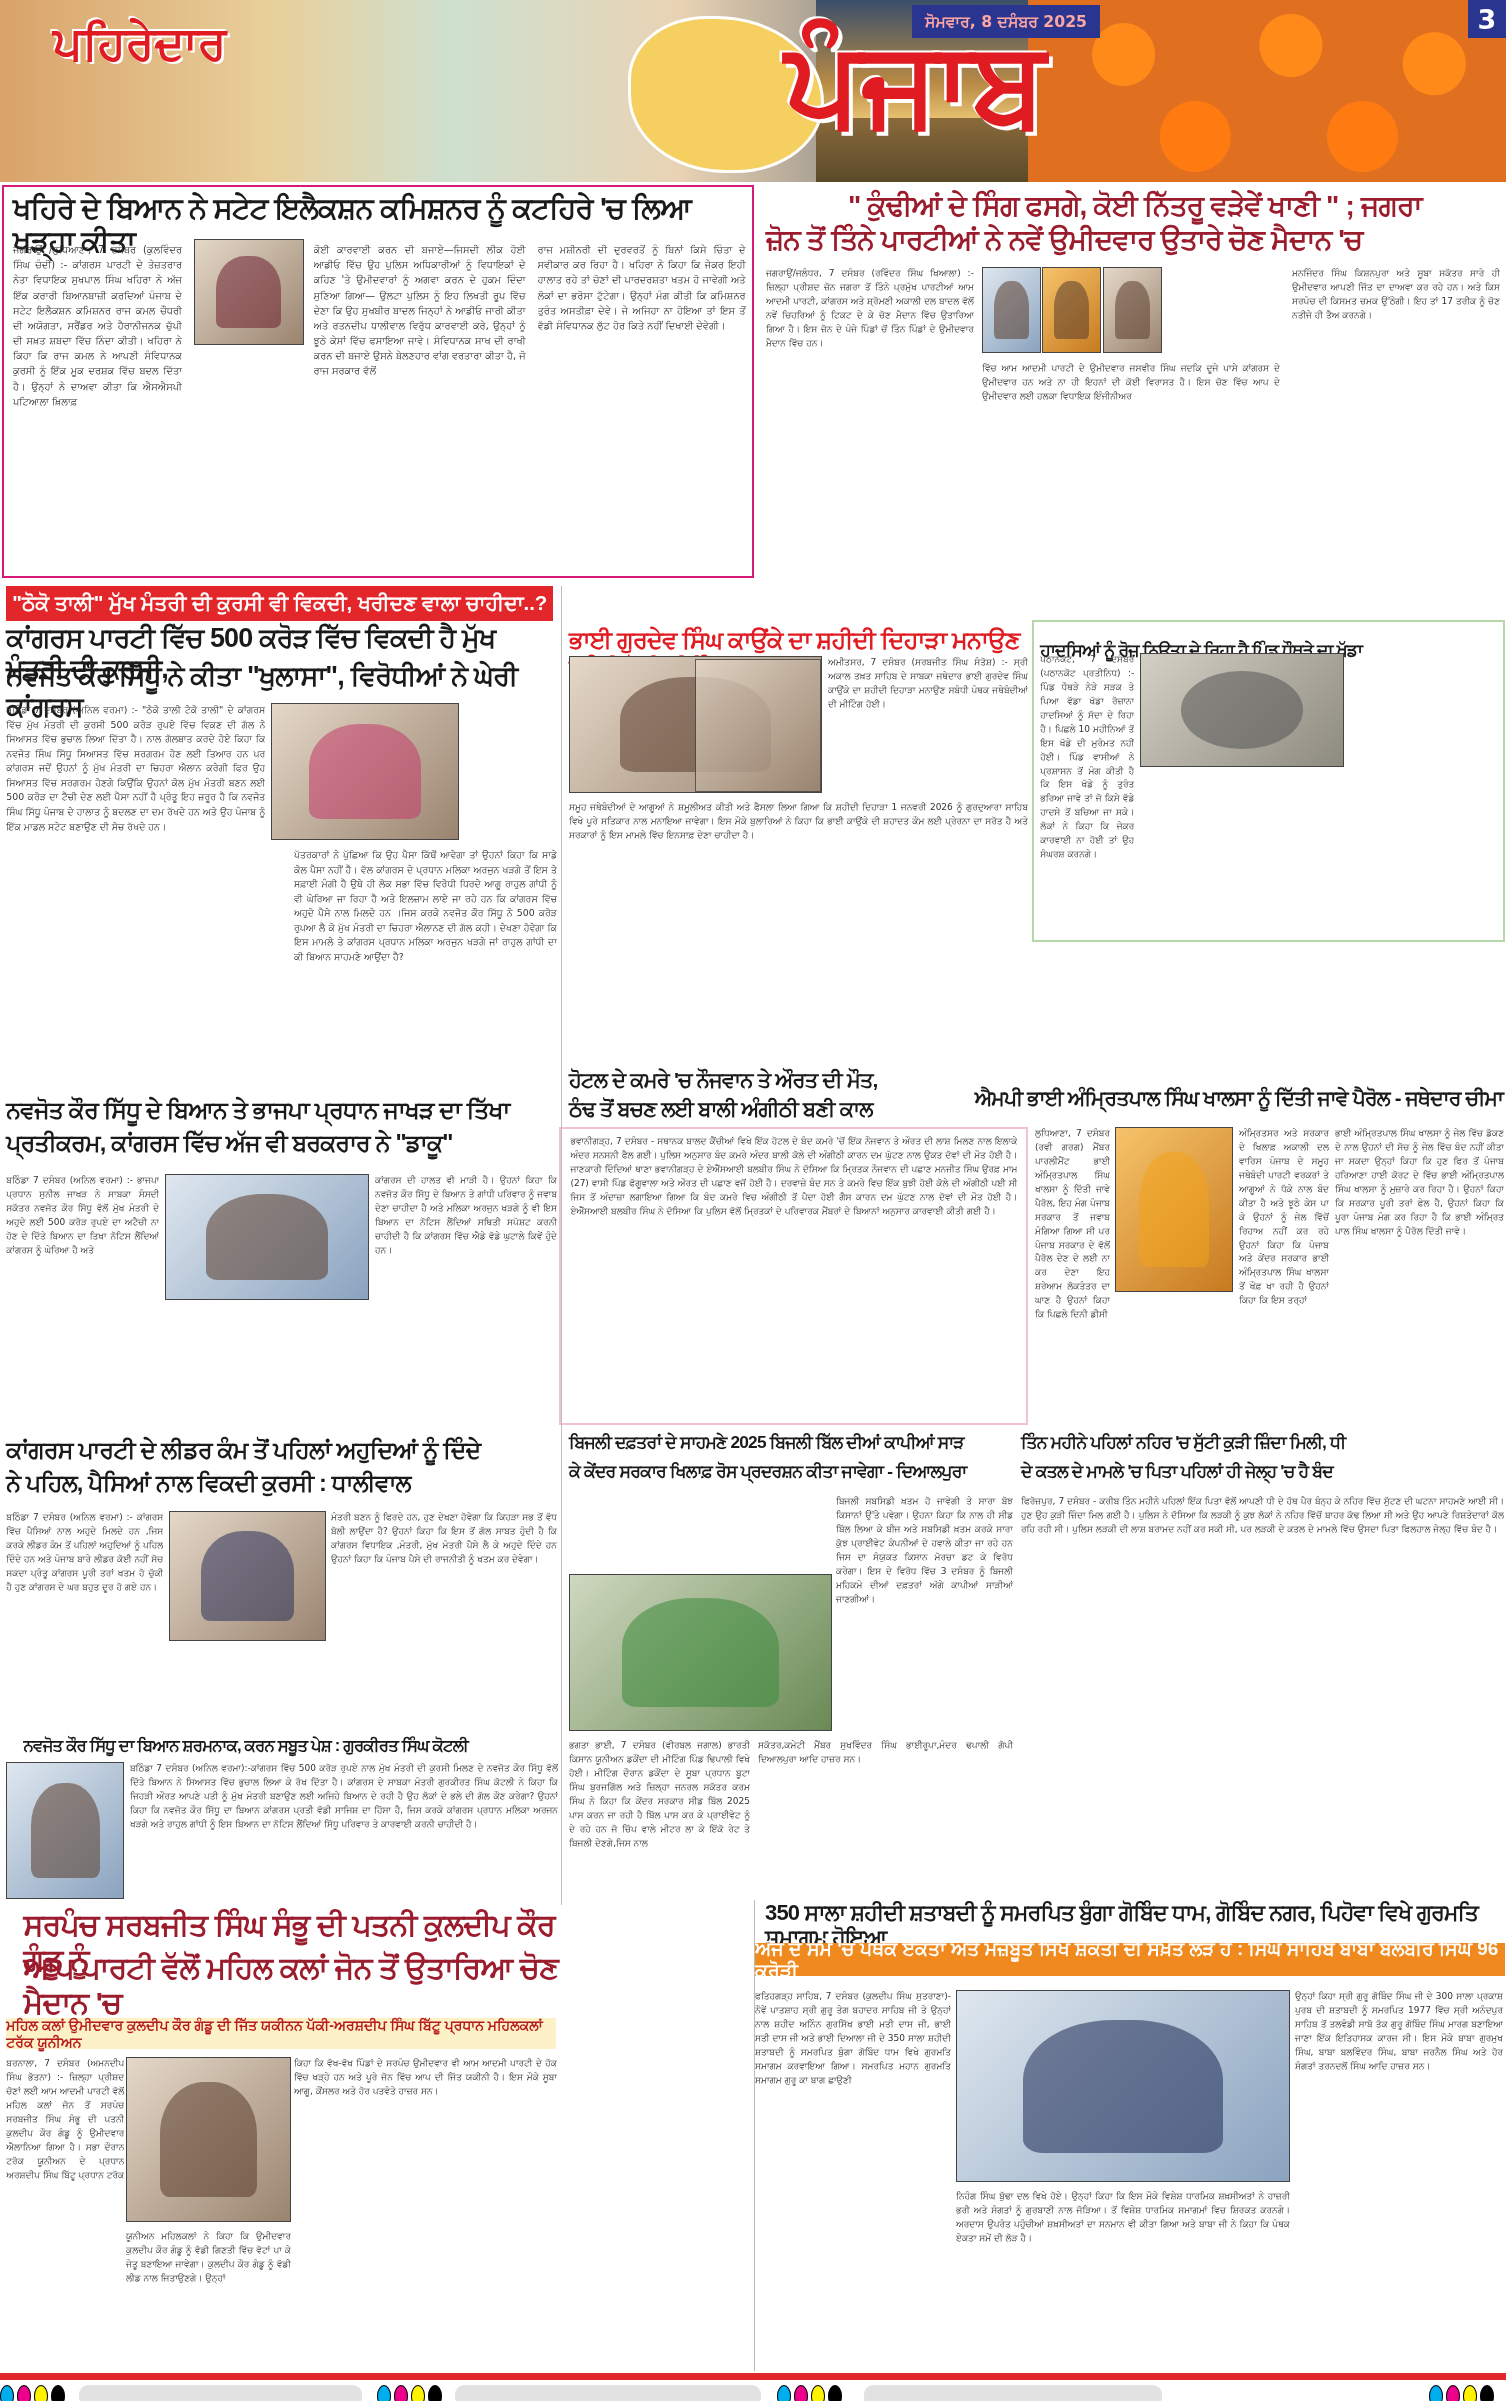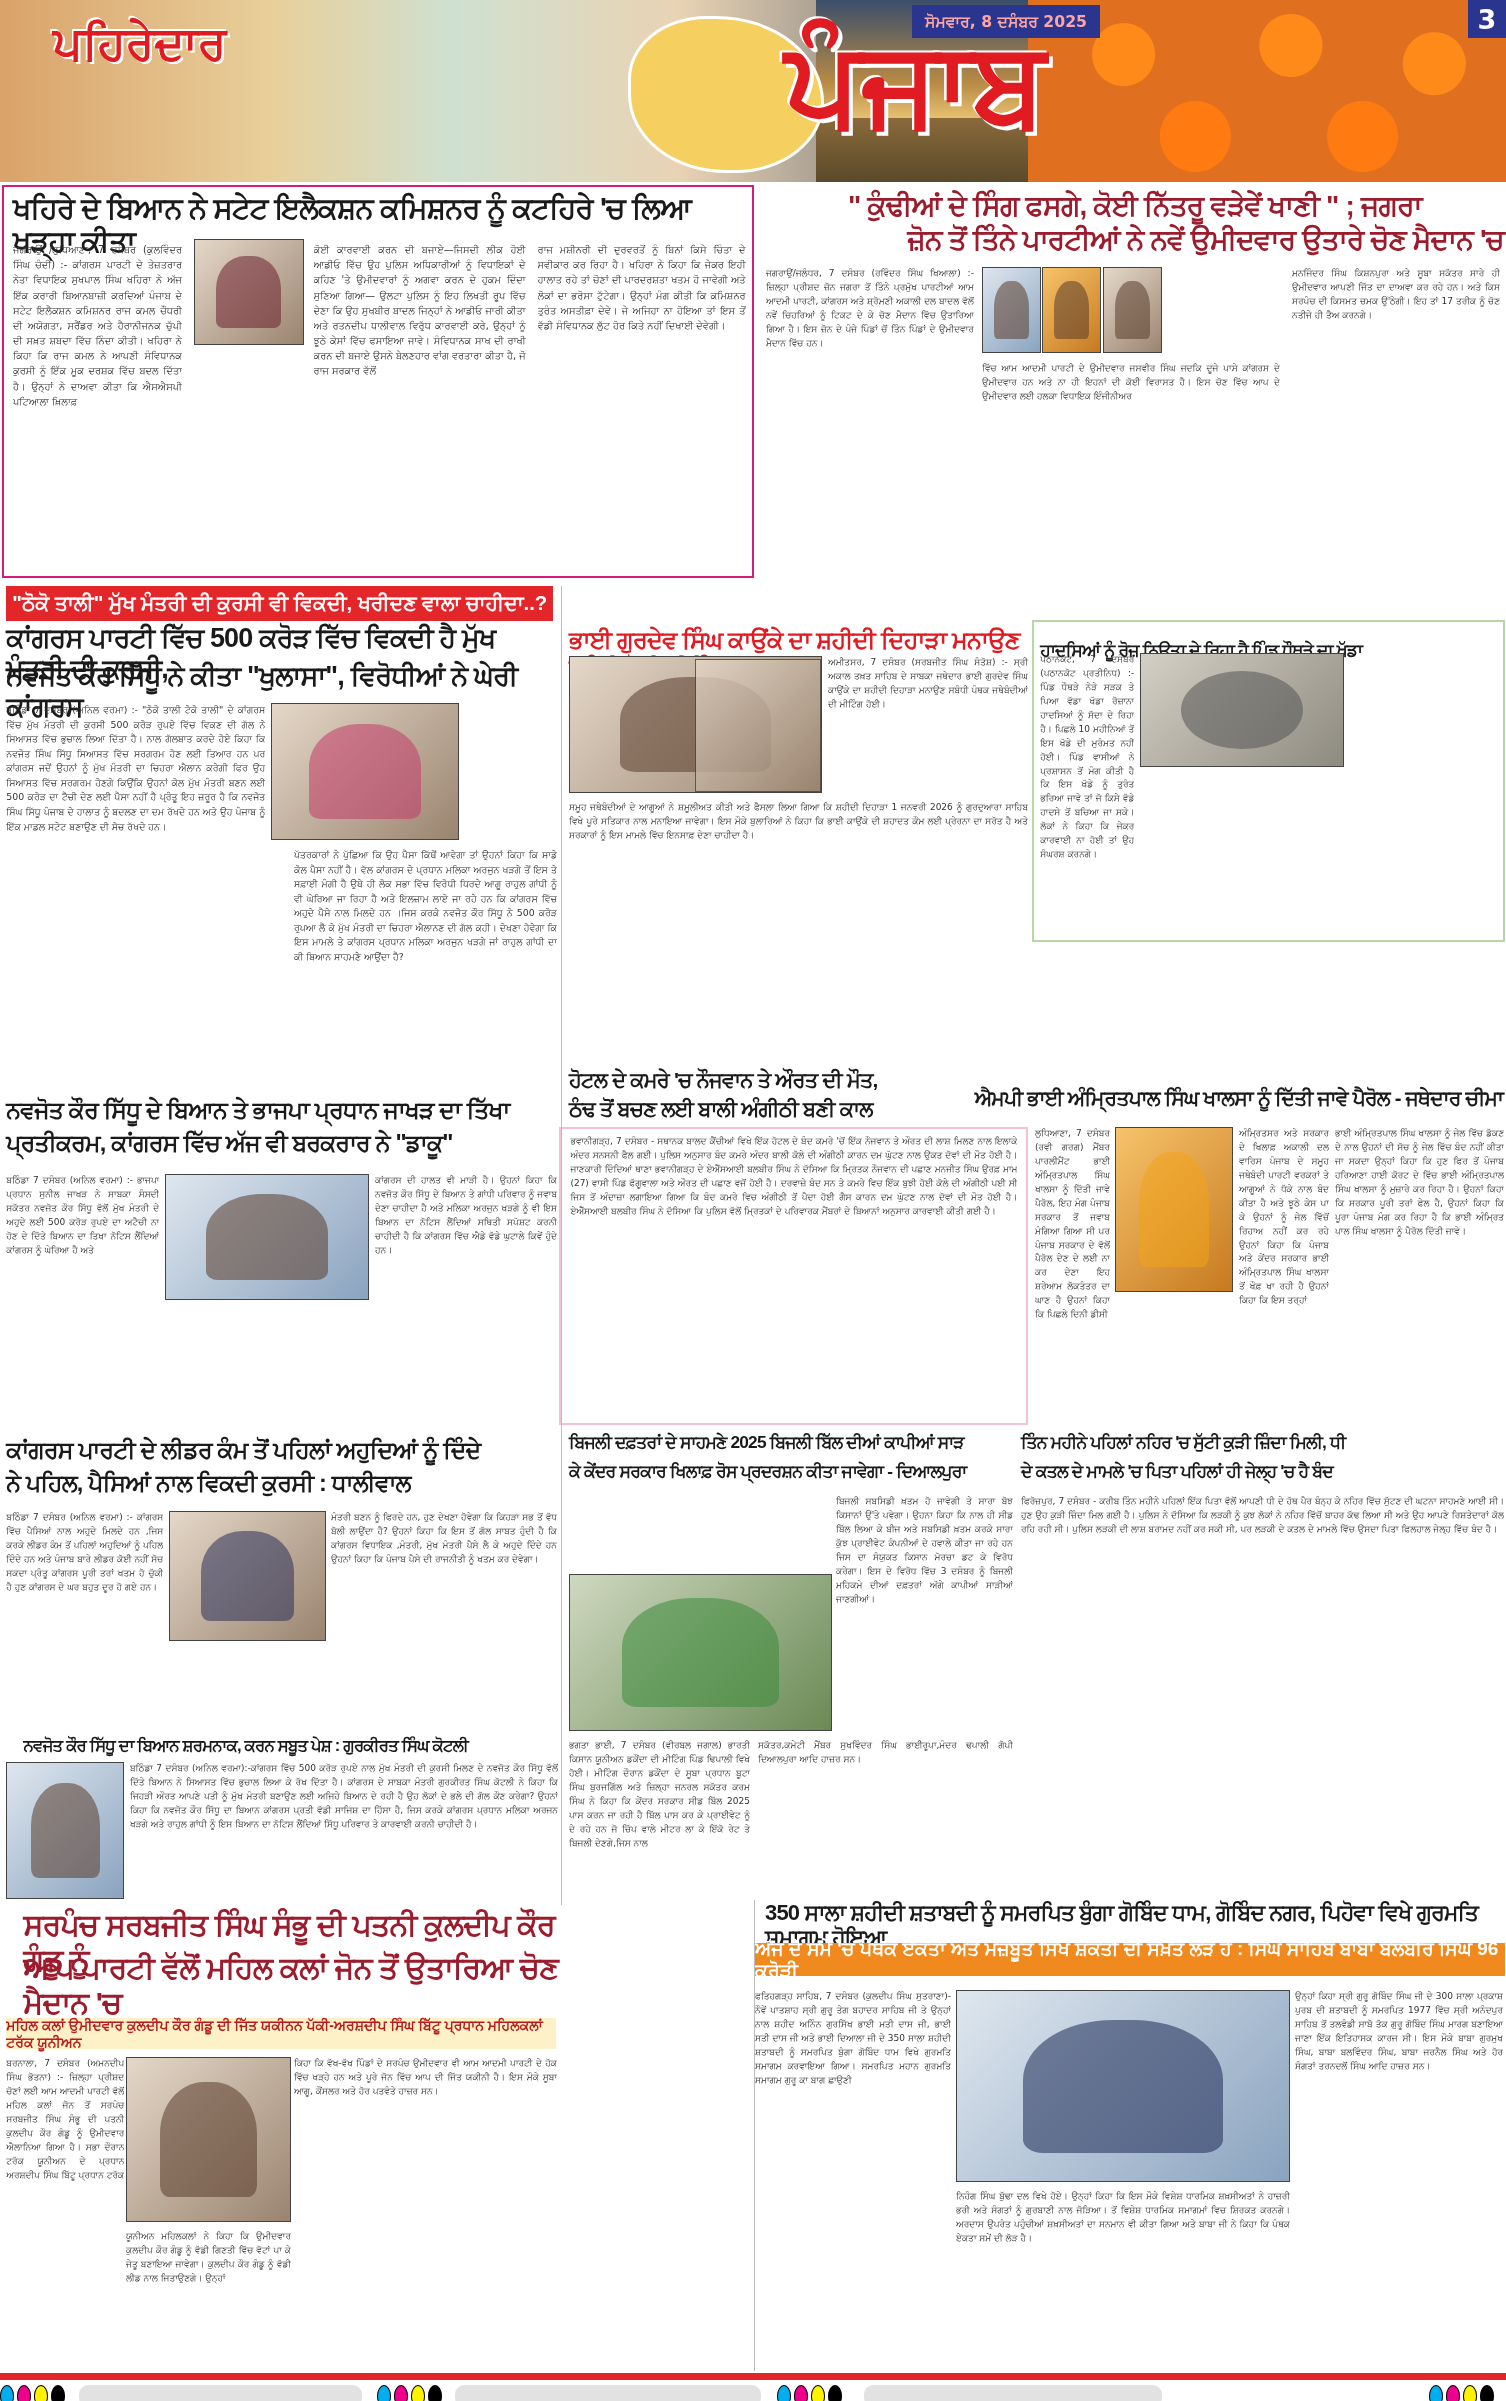--- a/index.html
+++ b/index.html
@@ -57,21 +57,21 @@
   <div class="abs body" style="left:9.4px;top:55px;width:169px;height:330px;font-size:9.8px">ਜਗਰਾਉਂ /ਲੁਧਿਆਣਾ, 7 ਦਸੰਬਰ (ਕੁਲਵਿੰਦਰ ਸਿੰਘ ਚੰਦੀ) :- ਕਾਂਗਰਸ ਪਾਰਟੀ ਦੇ ਤੇਜ਼ਤਰਾਰ ਨੇਤਾ ਵਿਧਾਇਕ ਸੁਖਪਾਲ ਸਿੰਘ ਖਹਿਰਾ ਨੇ ਅੱਜ ਇੱਕ ਕਰਾਰੀ ਬਿਆਨਬਾਜ਼ੀ ਕਰਦਿਆਂ ਪੰਜਾਬ ਦੇ ਸਟੇਟ ਇਲੈਕਸ਼ਨ ਕਮਿਸ਼ਨਰ ਰਾਜ ਕਮਲ ਚੌਧਰੀ ਦੀ ਅਯੋਗਤਾ, ਸਰੈਂਡਰ ਅਤੇ ਹੈਰਾਨੀਜਨਕ ਚੁੱਪੀ ਦੀ ਸਖ਼ਤ ਸ਼ਬਦਾ ਵਿੱਚ ਨਿੰਦਾ ਕੀਤੀ। ਖਹਿਰਾ ਨੇ ਕਿਹਾ ਕਿ ਰਾਜ ਕਮਲ ਨੇ ਆਪਣੀ ਸੰਵਿਧਾਨਕ ਕੁਰਸੀ ਨੂੰ ਇੱਕ ਮੂਕ ਦਰਸ਼ਕ ਵਿੱਚ ਬਦਲ ਦਿੱਤਾ ਹੈ। ਉਨ੍ਹਾਂ ਨੇ ਦਾਅਵਾ ਕੀਤਾ ਕਿ ਐਸਐਸਪੀ ਪਟਿਆਲਾ ਖ਼ਿਲਾਫ਼</div>
   <div class="abs photo indoor" style="left:190px;top:52px;width:110px;height:106px">
       <div class="ph" style="background:#6b1f2e"></div>
     </div>
   <div class="abs body" style="left:310px;top:55px;width:212px;height:330px;font-size:9.8px">ਕੋਈ ਕਾਰਵਾਈ ਕਰਨ ਦੀ ਬਜਾਏ—ਜਿਸਦੀ ਲੀਕ ਹੋਈ ਆਡੀਓ ਵਿੱਚ ਉਹ ਪੁਲਿਸ ਅਧਿਕਾਰੀਆਂ ਨੂੰ ਵਿਧਾਇਕਾਂ ਦੇ ਕਹਿਣ 'ਤੇ ਉਮੀਦਵਾਰਾਂ ਨੂੰ ਅਗਵਾ ਕਰਨ ਦੇ ਹੁਕਮ ਦਿੰਦਾ ਸੁਣਿਆ ਗਿਆ— ਉਲਟਾ ਪੁਲਿਸ ਨੂੰ ਇਹ ਲਿਖਤੀ ਰੂਪ ਵਿੱਚ ਦੇਣਾ ਕਿ ਉਹ ਸੁਖਬੀਰ ਬਾਦਲ ਜਿਨ੍ਹਾਂ ਨੇ ਆਡੀਓ ਜਾਰੀ ਕੀਤਾ ਅਤੇ ਰਤਨਦੀਪ ਧਾਲੀਵਾਲ ਵਿਰੁੱਧ ਕਾਰਵਾਈ ਕਰੇ, ਉਨ੍ਹਾਂ ਨੂੰ ਝੂਠੇ ਕੇਸਾਂ ਵਿੱਚ ਫਸਾਇਆ ਜਾਵੇ। ਸੰਵਿਧਾਨਕ ਸਾਖ ਦੀ ਰਾਖੀ ਕਰਨ ਦੀ ਬਜਾਏ ਉਸਨੇ ਬੇਲਣਹਾਰ ਵਾਂਗ ਵਰਤਾਰਾ ਕੀਤਾ ਹੈ, ਜੋ ਰਾਜ ਸਰਕਾਰ ਵੱਲੋਂ</div>
   <div class="abs body" style="left:534px;top:55px;width:208px;height:330px;font-size:9.8px">ਰਾਜ ਮਸ਼ੀਨਰੀ ਦੀ ਦੁਰਵਰਤੋਂ ਨੂੰ ਬਿਨਾਂ ਕਿਸੇ ਚਿੰਤਾ ਦੇ ਸਵੀਕਾਰ ਕਰ ਰਿਹਾ ਹੈ। ਖਹਿਰਾ ਨੇ ਕਿਹਾ ਕਿ ਜੇਕਰ ਇਹੀ ਹਾਲਾਤ ਰਹੇ ਤਾਂ ਚੋਣਾਂ ਦੀ ਪਾਰਦਰਸ਼ਤਾ ਖਤਮ ਹੋ ਜਾਵੇਗੀ ਅਤੇ ਲੋਕਾਂ ਦਾ ਭਰੋਸਾ ਟੁੱਟੇਗਾ। ਉਨ੍ਹਾਂ ਮੰਗ ਕੀਤੀ ਕਿ ਕਮਿਸ਼ਨਰ ਤੁਰੰਤ ਅਸਤੀਫ਼ਾ ਦੇਵੇ। ਜੇ ਅਜਿਹਾ ਨਾ ਹੋਇਆ ਤਾਂ ਇਸ ਤੋਂ ਵੱਡੀ ਸੰਵਿਧਾਨਕ ਲੁੱਟ ਹੋਰ ਕਿਤੇ ਨਹੀਂ ਦਿਖਾਈ ਦੇਵੇਗੀ।</div>
 </div>
 
 <div class="abs" style="left:758px;top:185px;width:749px;height:396px">
   <div class="abs headline h-maroon" style="left:7.9px;top:4.7px;width:738px;font-size:28px;text-align:center">" ਕੁੰਢੀਆਂ ਦੇ ਸਿੰਗ ਫਸਗੇ, ਕੋਈ ਨਿੱਤਰੂ ਵੜੇਵੇਂ ਖਾਣੀ " ; ਜਗਰਾ</div>
-  <div class="abs headline h-maroon" style="left:7.9px;top:39px;width:738px;font-size:28px;text-align:right">ਜ਼ੋਨ ਤੋਂ ਤਿੰਨੇ ਪਾਰਟੀਆਂ ਨੇ ਨਵੇਂ ਉਮੀਦਵਾਰ ਉਤਾਰੇ ਚੋਣ ਮੈਦਾਨ 'ਚ</div>
+  <div class="abs headline h-maroon" style="left:7.9px;top:39px;width:738px;font-size:28px;text-align:left">ਜ਼ੋਨ ਤੋਂ ਤਿੰਨੇ ਪਾਰਟੀਆਂ ਨੇ ਨਵੇਂ ਉਮੀਦਵਾਰ ਉਤਾਰੇ ਚੋਣ ਮੈਦਾਨ 'ਚ</div>
   <div class="abs body" style="left:7.9px;top:82px;width:208px;height:310px">ਜਗਰਾਉਂ/ਜਲੰਧਰ, 7 ਦਸੰਬਰ (ਰਵਿੰਦਰ ਸਿੰਘ ਖਿਆਲਾ) :- ਜ਼ਿਲ੍ਹਾ ਪ੍ਰੀਸ਼ਦ ਜ਼ੋਨ ਜਗਰਾ ਤੋਂ ਤਿੰਨੇ ਪ੍ਰਮੁੱਖ ਪਾਰਟੀਆਂ ਆਮ ਆਦਮੀ ਪਾਰਟੀ, ਕਾਂਗਰਸ ਅਤੇ ਸ਼੍ਰੋਮਣੀ ਅਕਾਲੀ ਦਲ ਬਾਦਲ ਵੱਲੋਂ ਨਵੇਂ ਚਿਹਰਿਆਂ ਨੂੰ ਟਿਕਟ ਦੇ ਕੇ ਚੋਣ ਮੈਦਾਨ ਵਿੱਚ ਉਤਾਰਿਆ ਗਿਆ ਹੈ। ਇਸ ਜ਼ੋਨ ਦੇ ਪੰਜੇ ਪਿੰਡਾਂ ਚੋਂ ਤਿੰਨ ਪਿੰਡਾਂ ਦੇ ਉਮੀਦਵਾਰ ਮੈਦਾਨ ਵਿੱਚ ਹਨ।</div>
   <div class="abs photo blue" style="left:224px;top:82px;width:59px;height:86px">
       <div class="ph"></div>
     </div>
   <div class="abs photo orange" style="left:284px;top:82px;width:59px;height:86px">
       <div class="ph"></div>
     </div>
   <div class="abs photo indoor" style="left:345px;top:82px;width:59px;height:86px">
       <div class="ph"></div>
     </div>

